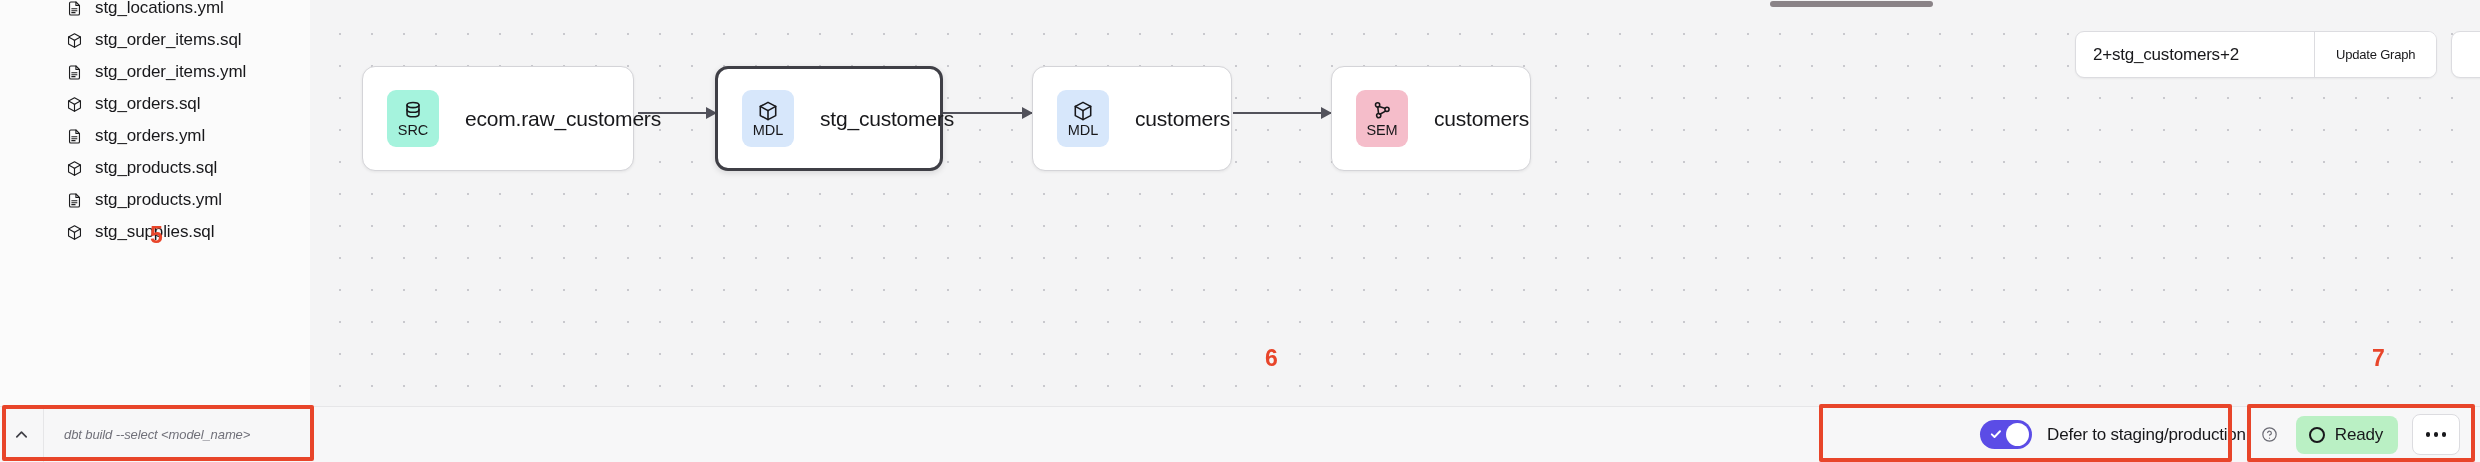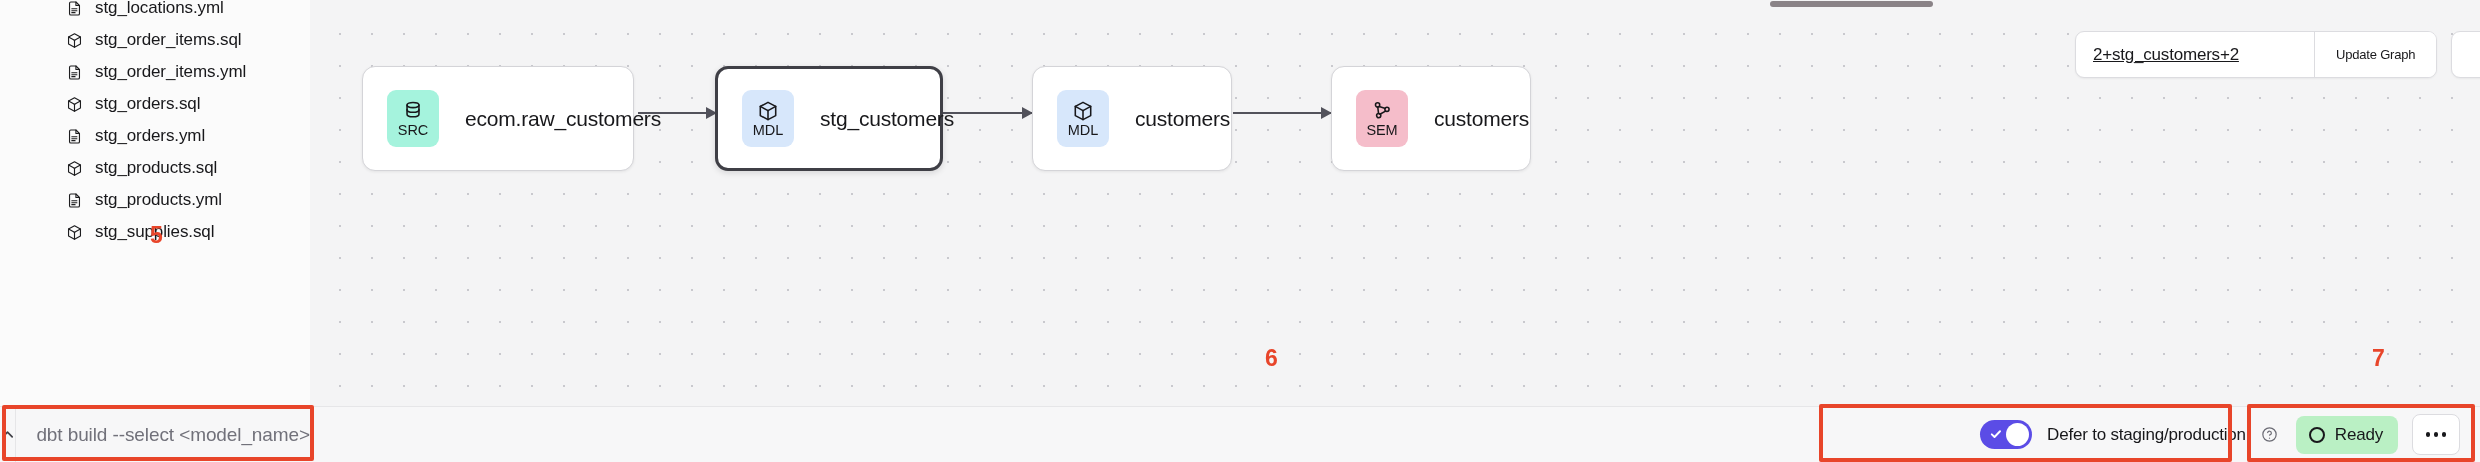--- a/index.html
+++ b/index.html
@@ -67,25 +67,26 @@
     width: 44px; height: 56px;
     display: flex; align-items: center; justify-content: center;
     cursor: pointer;
     color: #3f3f46;
     border-right: 1px solid #e6e6e8;
   }
   #cmd-collapse svg { width: 15px; height: 15px; display:block; }
   #cmd-text {
     flex: 1;
     padding-left: 20px;
-    font-size: 19px;
+    font-size: 13px;
     color: #71717a;
     white-space: nowrap;
     letter-spacing: -0.1px;
     cursor: text;
+    font-style: italic;
   }
 
   
   #canvas-wrap {
     position: absolute;
     left: 310px; top: 0;
     width: 2170px; height: 462px;
     background: #f4f4f5;
     overflow: hidden;
   }
@@ -138,21 +139,20 @@
     border: none;
     outline: none;
     background: transparent;
     font-family: "Liberation Sans", sans-serif;
     font-size: 17px;
     color: #18181b;
     letter-spacing: -0.2px;
     padding: 0 18px 0 17px;
     width: 238px;
     height: 45px;
-    text-decoration: underline;
   }
   #update-graph-btn {
     display: flex; align-items: center;
     padding: 0 21px;
     border-left: 1px solid #dcdce0;
     font-size: 13px;
     color: #18181b;
     letter-spacing: -0.2px;
     white-space: nowrap;
     cursor: pointer;

